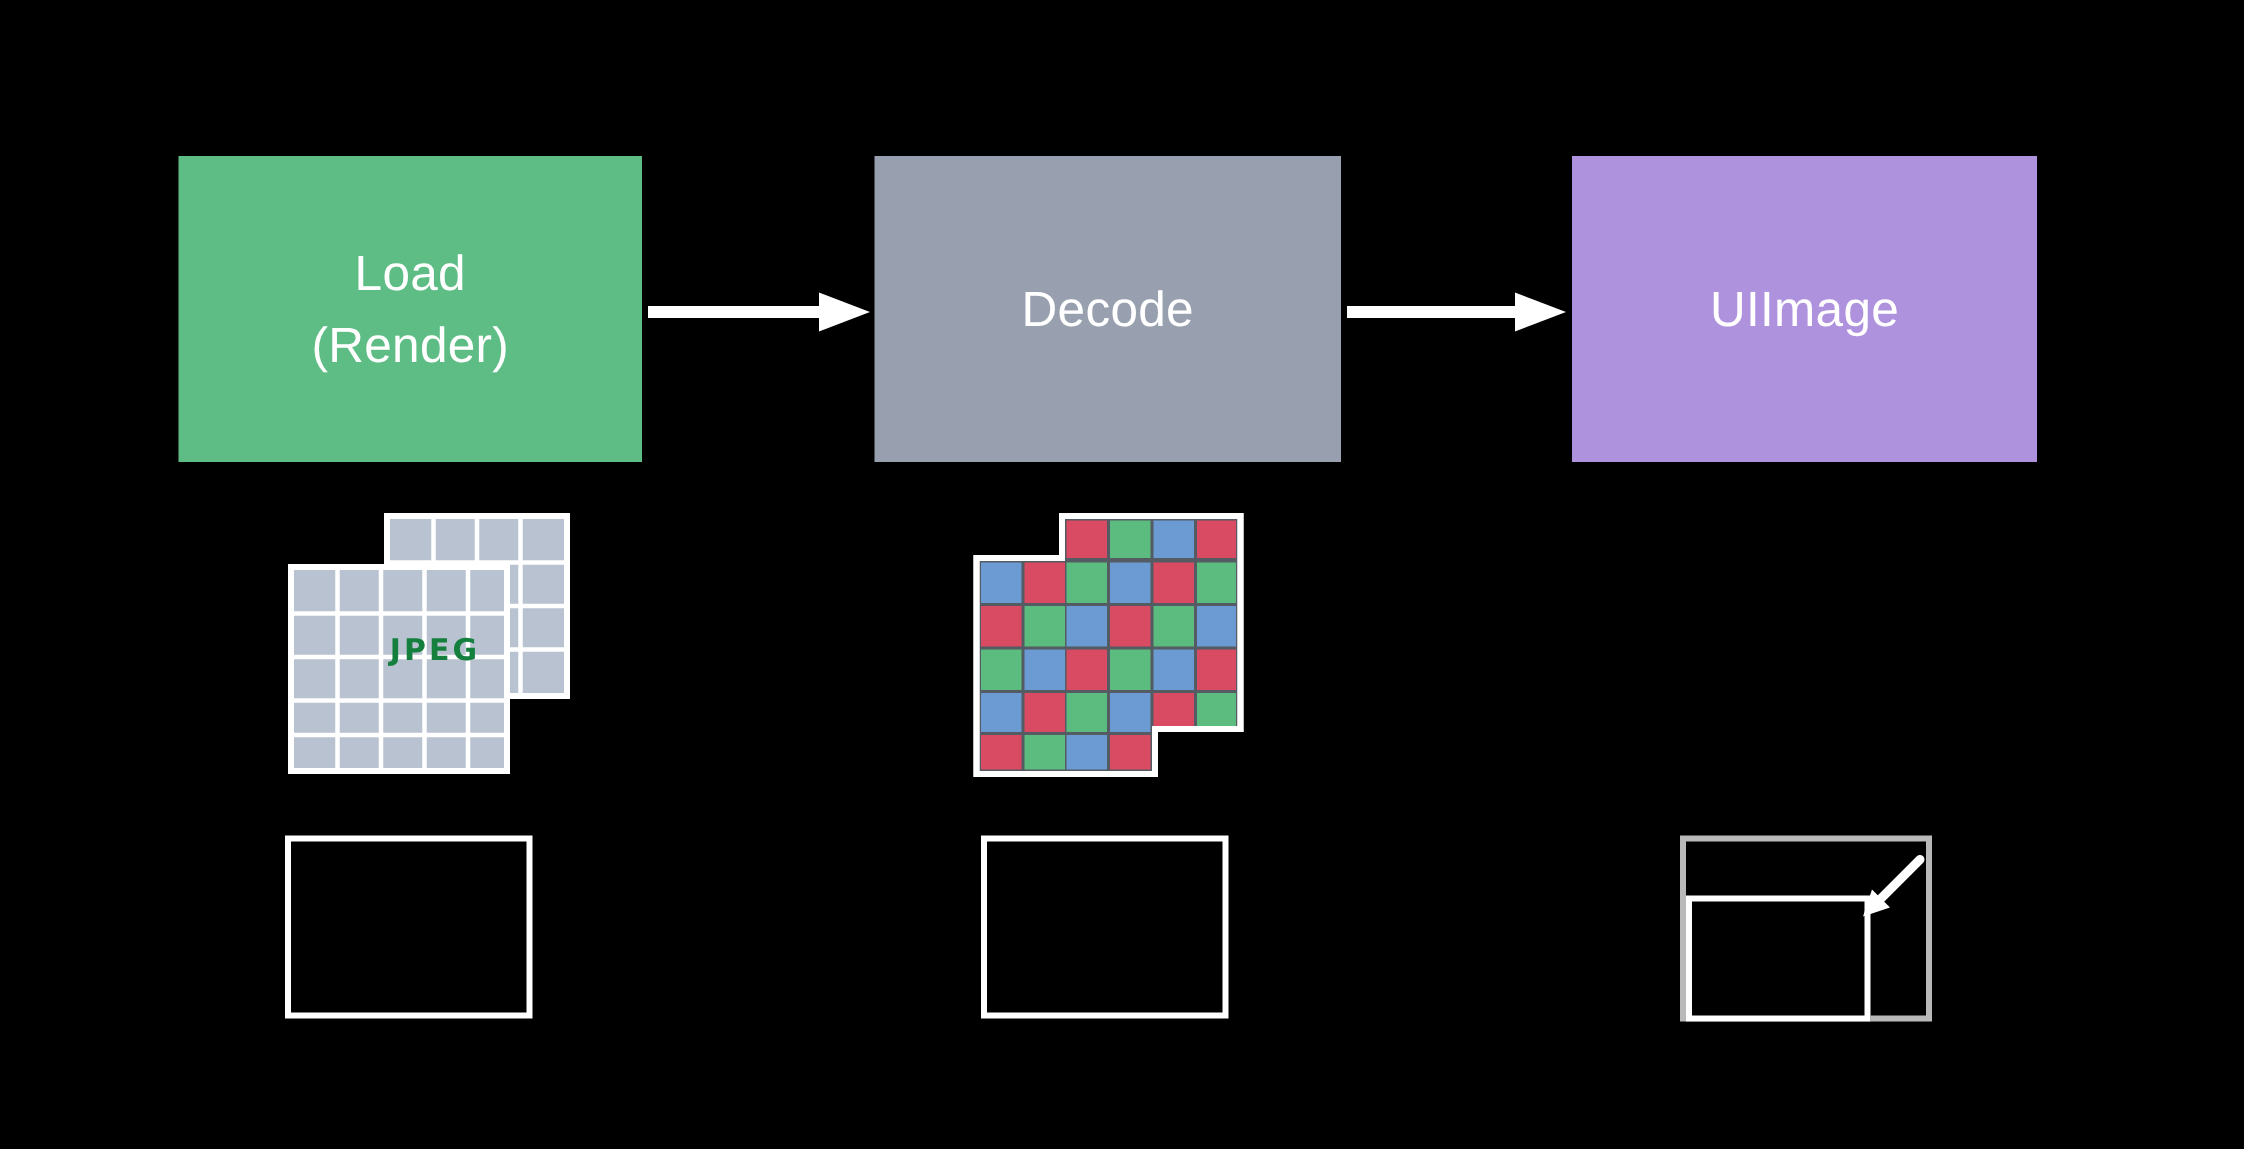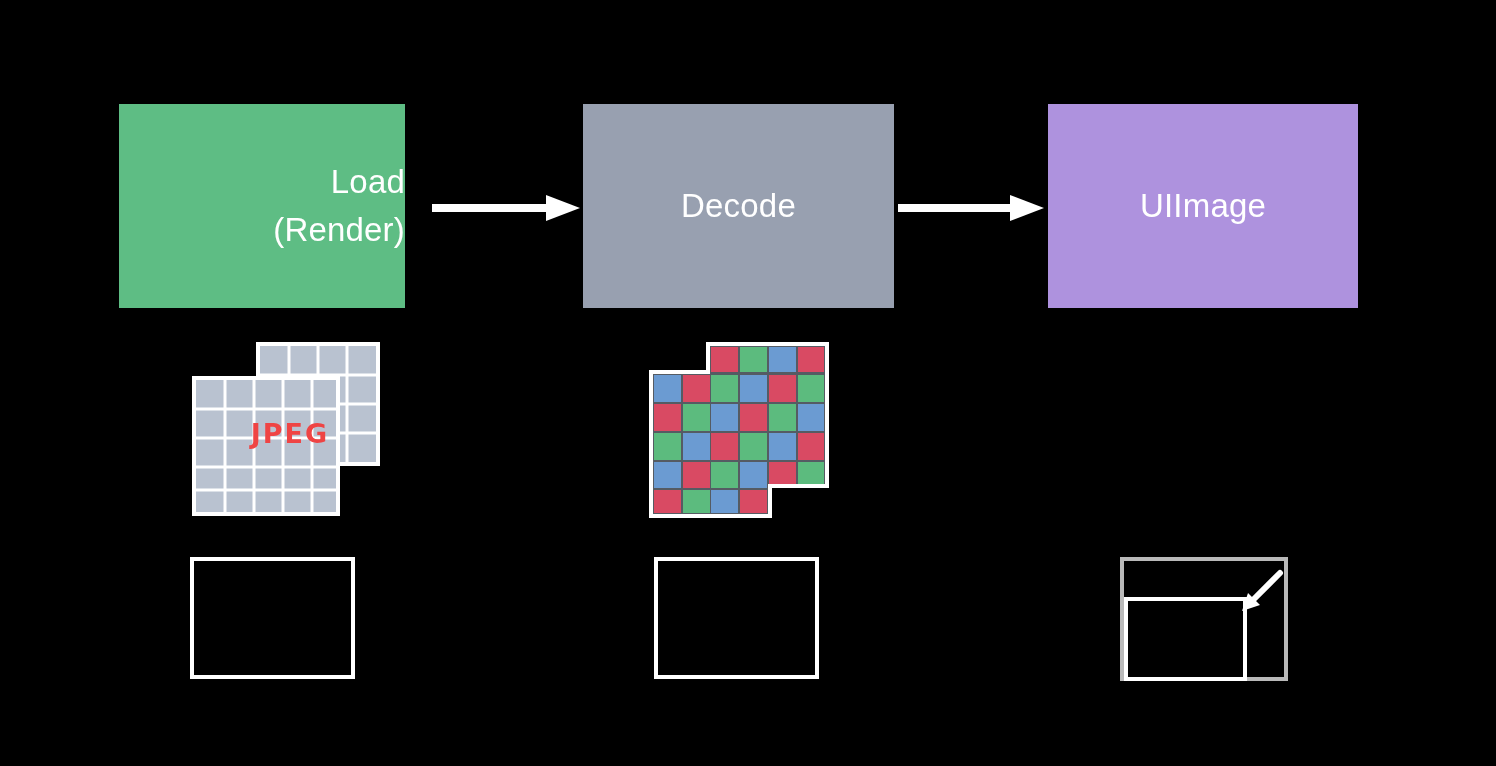--- a/index.html
+++ b/index.html
@@ -34,21 +34,21 @@
     text-align: center;
     color: #ffffff;
     font-size: 33px;
     line-height: 1.45;
     letter-spacing: 0.2px;
     font-weight: 400;
     box-sizing: border-box;
   }
   .stage-box .line { display: block; white-space: nowrap; }
 
-  #box-load   { left: 119px; top: 104px; width: 286px; height: 204px; background: #5EBD84; align-items: flex-end; }
+  #box-load   { left: 119px; top: 104px; width: 309px; height: 204px; background: #5EBD84; }
   #box-decode { left: 583px; top: 104px; width: 311px; height: 204px; background: #98A0B0; }
   #box-render { left: 1048px; top: 104px; width: 310px; height: 204px; background: #AE92DE; }
 
   
   .arrow {
     position: absolute;
     height: 30px;
     display: block;
   }
   #arrow-1 { left: 432px; top: 193px; width: 148px; }
@@ -69,23 +69,23 @@
     width: 192px;
     height: 178px;
     display: flex;
     align-items: center;
     justify-content: center;
     pointer-events: none;
   }
   .jpeg-label span {
     font-family: "DejaVu Sans", sans-serif;
     font-weight: 700;
-    font-size: 27px;
+    font-size: 20px;
     letter-spacing: 2px;
-    color: #ef4444;
+    color: #15803d;
     transform: translate(4px, 4px);
   }
 
   
   #bitmap-icon {
     position: absolute;
     left: 648px;
     top: 341px;
     width: 182px;
     height: 178px;

